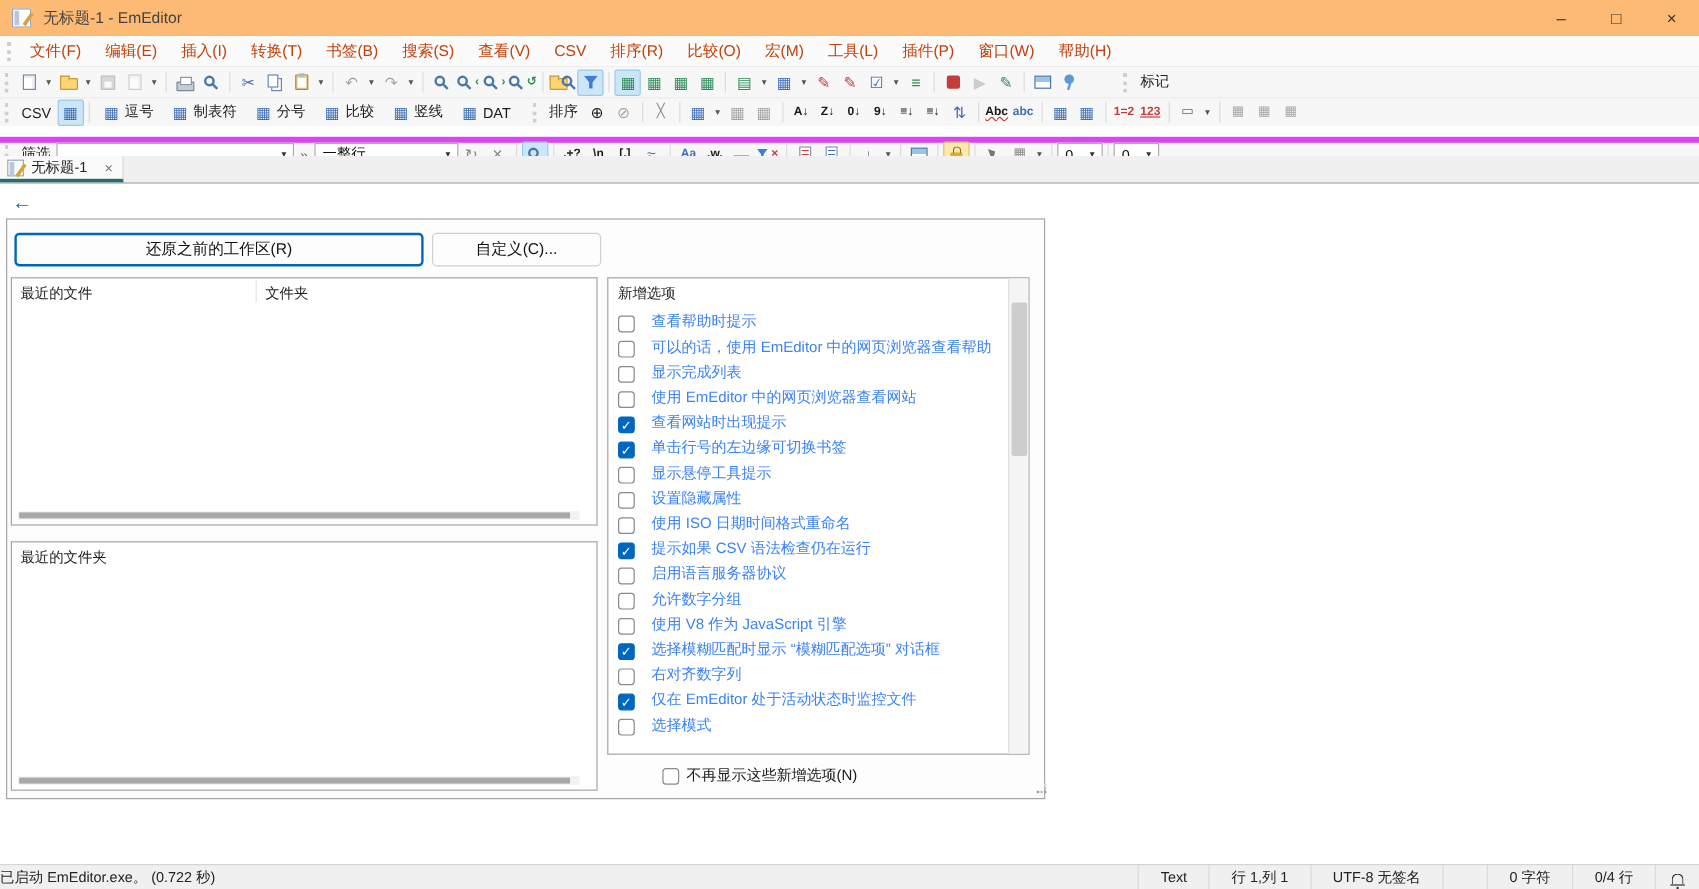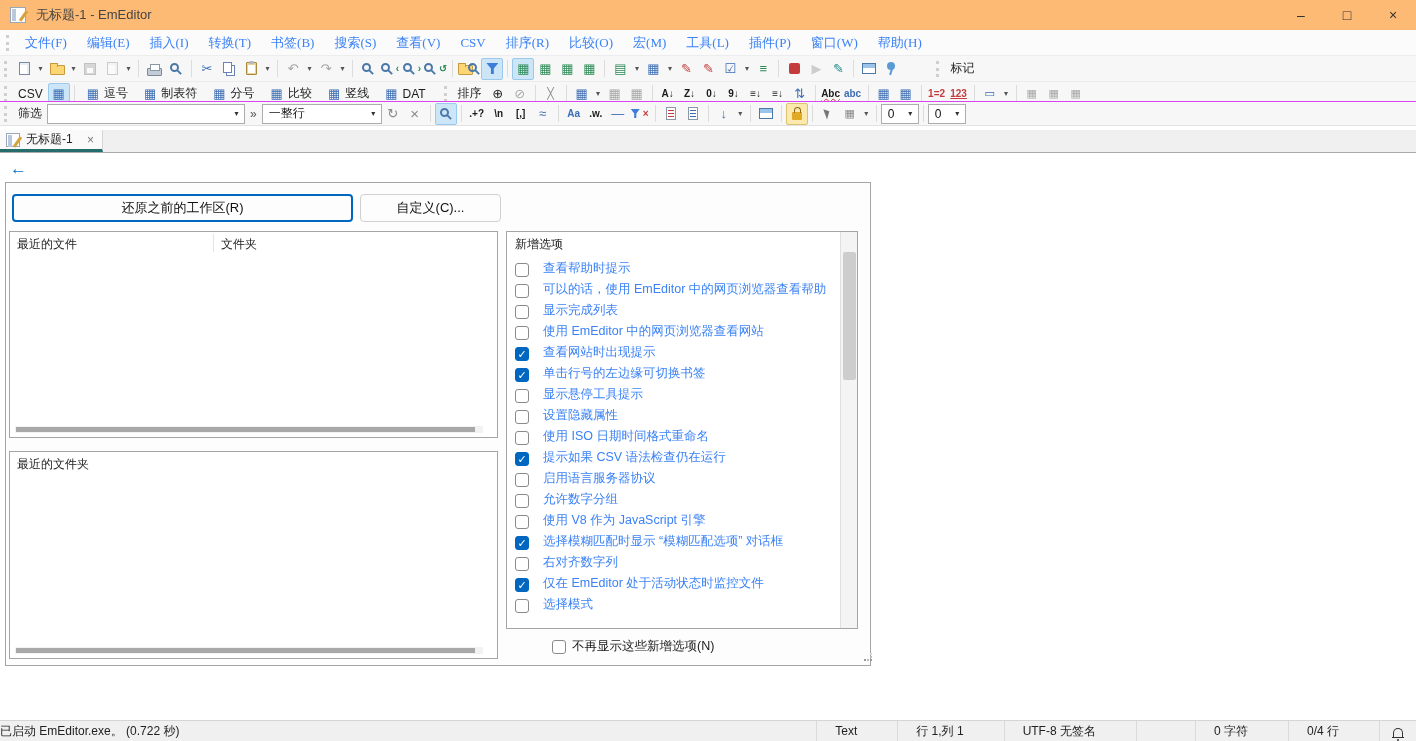--- a/index.html
+++ b/index.html
@@ -13,27 +13,27 @@
   .appicon { width:16px; height:16px; position:relative; background:#fff; border:1px solid #9aa7b8; margin-right:10px; }
   .appicon::before { content:""; position:absolute; left:1px; top:1px; width:4px; height:12px; background:#b9c8dd; }
   .appicon::after { content:""; position:absolute; right:0px; top:2px; width:3px; height:12px; background:#d8a23a; transform:rotate(35deg); }
   .wtitle { color:#444; font-size:13px; }
   .wcontrols { margin-left:auto; display:flex; height:100%; }
   .wbtn { width:46px; height:100%; display:flex; align-items:center; justify-content:center; font-size:14px; color:#333; }
 
   
   .menubar { position:absolute; top:30px; left:0; right:0; height:26px; background:#fbfbfb;
     display:flex; align-items:center; padding-left:4px; border-bottom:1px solid #ededed; }
-  .menu-item { padding:4px 10px; color:#3b82f6; font-size:13px;font-family:Liberation Serif, serif; }
+  .menu-item { padding:4px 10px; color:#c2410c; font-size:13px; }
 
   
   .toolbar { position:absolute; left:0; right:0; display:flex; align-items:center; background:#f7f7f7; padding-left:2px; }
   .tb1 { top:56px; height:25px; }
   .tb2 { top:81px; height:24px; border-top:1px solid #ececec; }
-  .tb3 { top:101px; height:25px; border-top:1px solid #d946ef; border-bottom:1px solid #e2e2e2; }
+  .tb3 { top:114px; height:25px; border-top:5px solid #d946ef; border-bottom:1px solid #e2e2e2; }
   .grip { width:5px; height:16px; border-left:3px dotted #cfcfcf; margin:0 4px 0 2px; flex:none; }
   .tsep { width:1px; height:17px; background:#dcdcdc; margin:0 4px; flex:none; }
   .tbtn { height:22px; min-width:22px; display:flex; align-items:center; justify-content:center;
     border:1px solid transparent; border-radius:2px; flex:none; gap:3px; }
   .tbtn.on { background:#cde6f7; border-color:#9ac9ee; }
   .tbtn.on-y { background:#fbe9ae; border-color:#dbc26e; }
   .dis { opacity:.38; filter:grayscale(1); }
   .dd { width:11px; font-size:8px; color:#555; text-align:center; flex:none; }
   .glyph { font-size:13px; line-height:1; }
   .g-blue { color:#3d6eb5; } .g-green { color:#2e8b57; } .g-red { color:#c43c3c; }
@@ -107,21 +107,21 @@
   .vscroll .vthumb { position:absolute; left:2px; width:13px; background:#cdcdcd; border-radius:2px; }
   .dontshow { position:absolute; left:504px; top:455px; display:flex; align-items:center; gap:6px; font-size:12.5px;margin-left:42px; }
   .rgrip { position:absolute; right:4px; bottom:4px; width:2px; height:2px; background:#9a9a9a;
     box-shadow:6px 0 #9a9a9a, 6px -3px #bdbdbd, 3px 0 #bdbdbd, 6px -6px #d6d6d6; }
 
   
   .statusbar { position:absolute; bottom:0; left:0; right:0; height:21px; background:#f0f0f0; border-top:1px solid #d5d5d5;
     display:flex; align-items:center; font-size:12px; color:#222; }
   .smsg { padding-left:0; }
   .sright { margin-left:auto; display:flex; height:100%; align-items:center; }
-  .scell { border-left:1px solid #dadada; padding:0 18px; height:100%; display:flex; align-items:center; white-space:nowrap;margin-left:22px; }
+  .scell { border-left:1px solid #dadada; padding:0 18px; height:100%; display:flex; align-items:center; white-space:nowrap; }
   .scell.bell { width:30px; justify-content:center; }
 </style>
 </head>
 <body>
 
 <div class="app">
 
   <div class="titlebar">
     <span class="appicon"></span>
     <span class="wtitle">无标题-1 - EmEditor</span>

